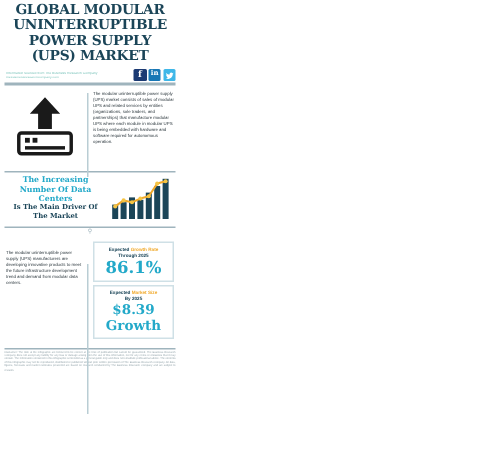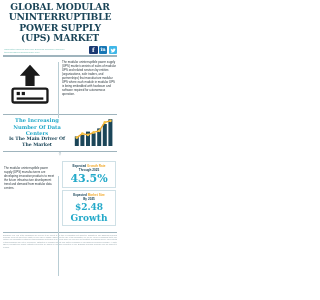--- a/index.html
+++ b/index.html
@@ -278,29 +278,29 @@
       <p class="body-copy">The modular uninterruptible power supply (UPS) manufacturers are developing innovative products to meet the future infrastructure development trend and demand from modular data centers.</p>
     </div>
     <div class="divider-v" style="top:176px;height:100px;"></div>
     <div class="col-right">
 
       <div class="stat-card">
         <div class="stat-label">
           <span>Expected </span><span class="accent">Growth Rate</span>
           <div>Through 2025</div>
         </div>
-        <div class="stat-value">43.5%</div>
+        <div class="stat-value">86.1%</div>
       </div>
 
       <div class="stat-card">
         <div class="stat-label">
           <span>Expected </span><span class="accent">Market Size</span>
           <div>By 2025</div>
         </div>
-        <div class="stat-value small">$2.48</div>
+        <div class="stat-value small">$8.39</div>
         <div class="stat-value small">Growth</div>
       </div>
 
     </div>
   </div>
 
   <div class="rule-bot"></div>
   <p class="disclaimer">Disclaimer: The look at the infographic are believed to be correct at the time of publication but cannot be guaranteed. The Business Research Company does not accept any liability for any loss or damage arising from the use of this information, nor for any errors or omissions that it may contain. The information contained in this infographic is intended as a general guide only and does not constitute professional advice. The contents of this infographic may not be reproduced, distributed or published without prior written permission of The Business Research Company. All data, figures, forecasts and market estimates presented are based on research conducted by The Business Research Company and are subject to revision.</p>
 
 </div>

